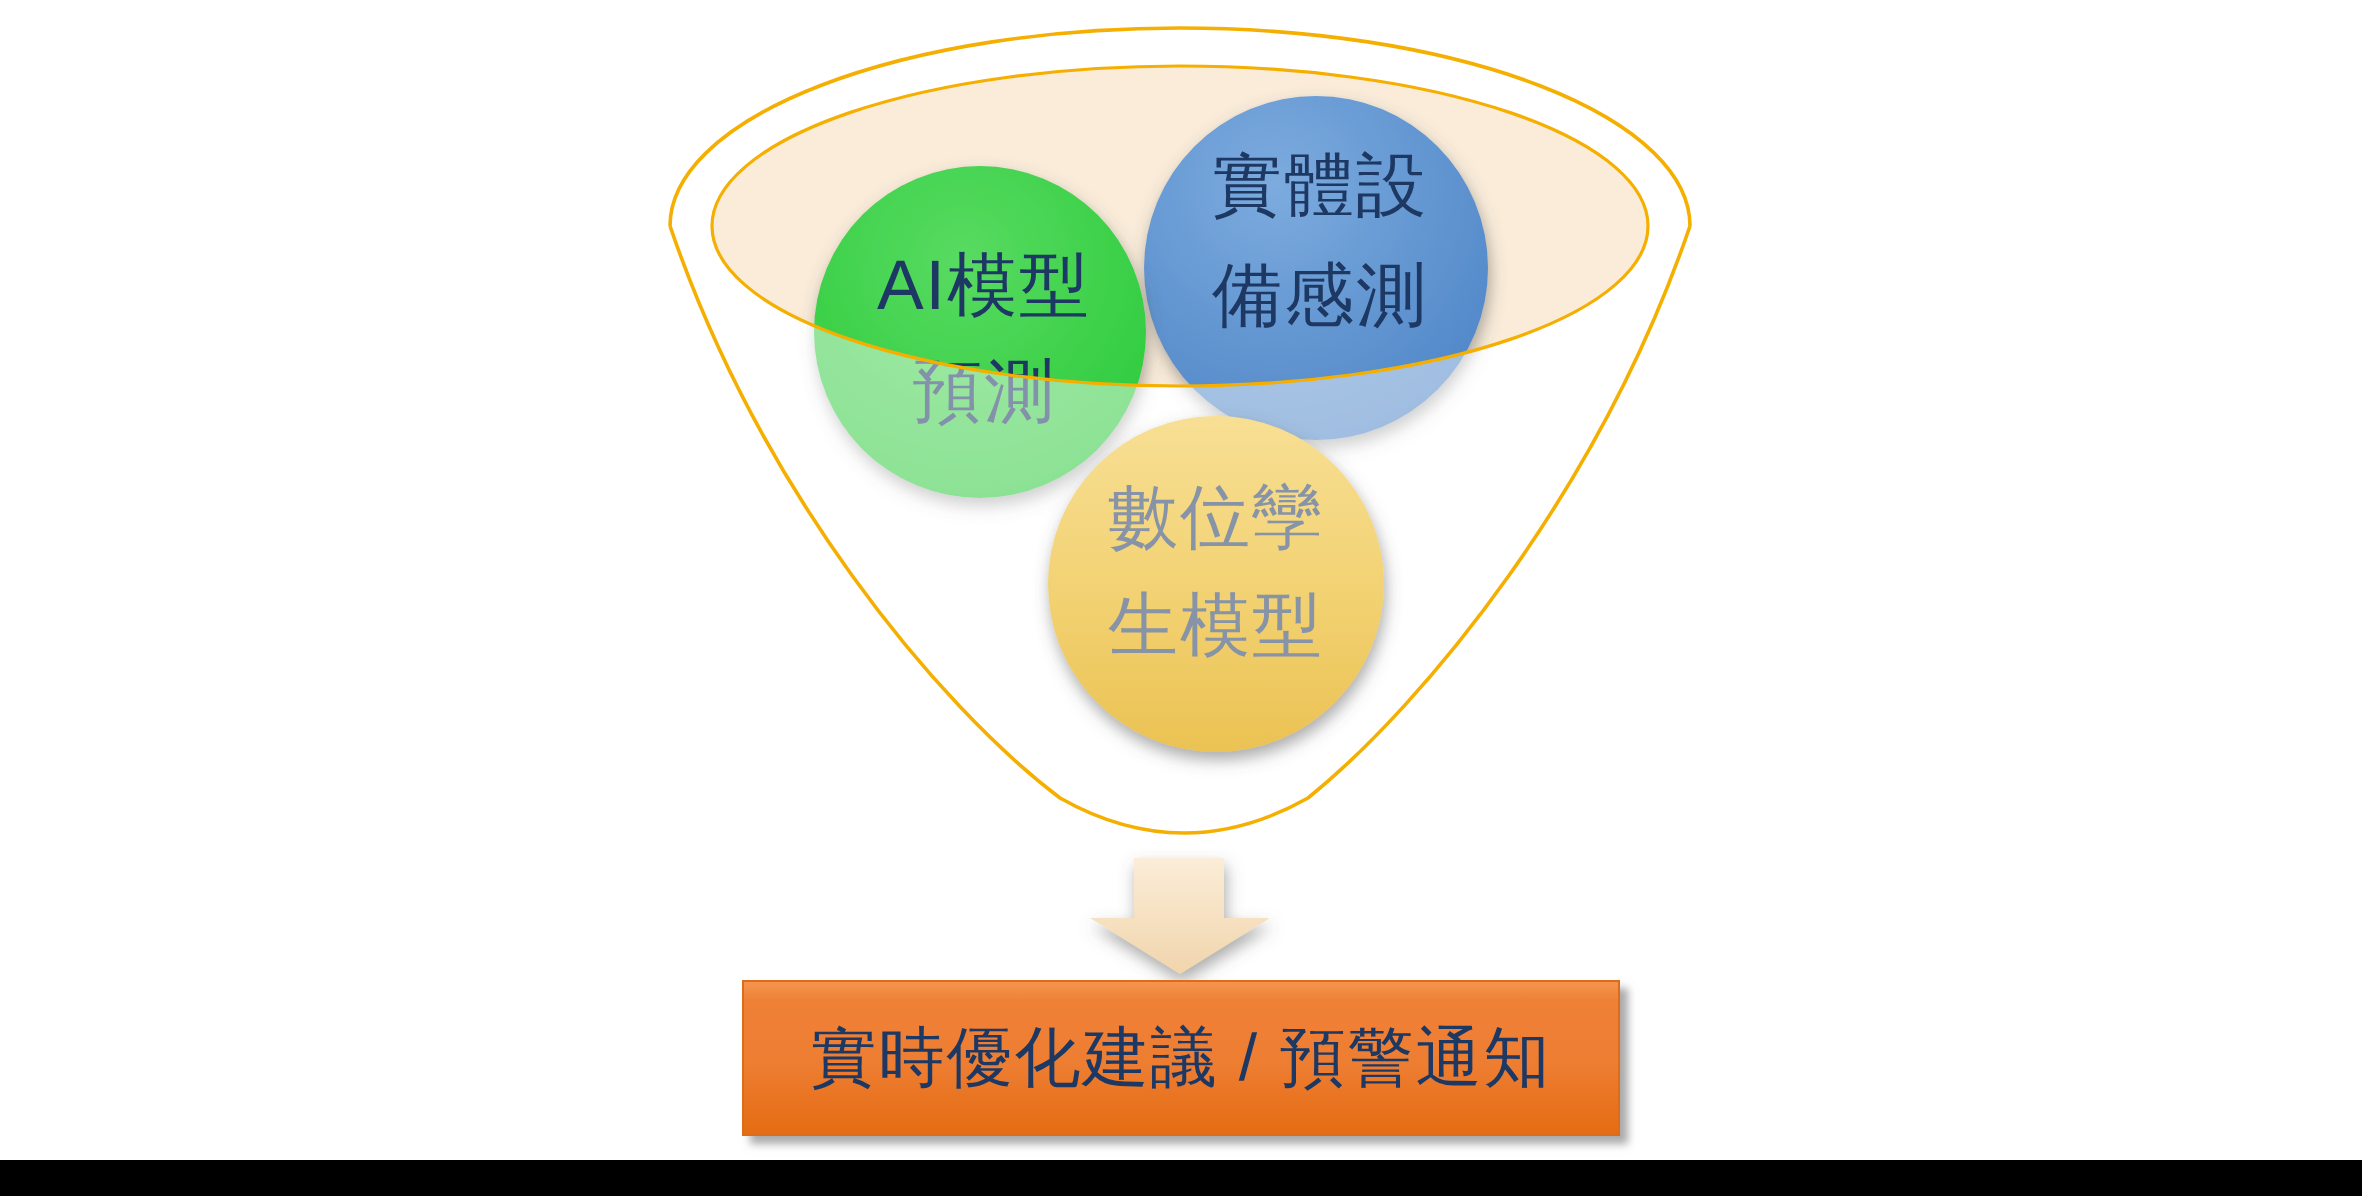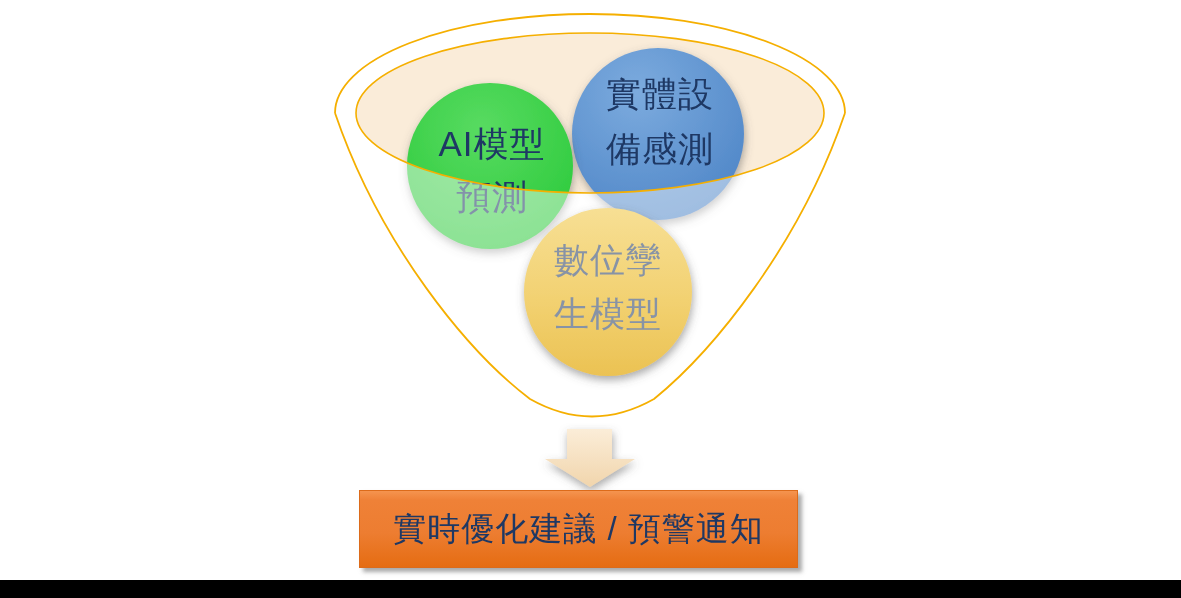--- a/index.html
+++ b/index.html
@@ -20,21 +20,21 @@
     left: 0;
     top: 0;
   }
   .circle-label {
     font-family: "Liberation Sans", "DejaVu Sans", sans-serif;
     font-size: 35px;
     letter-spacing: 1px;
   }
   .output-box {
     position: absolute;
-    left: 359px;
+    left: 371px;
     top: 490px;
     width: 439px;
     height: 78px;
     box-sizing: border-box;
     background: linear-gradient(180deg, #F5944F 0%, #EF8137 12%, #ED7D31 55%, #E56C12 100%);
     border: 1px solid #DC6B1A;
     box-shadow: 4px 4px 4px rgba(100, 100, 100, 0.55);
     display: flex;
     align-items: center;
     justify-content: center;

